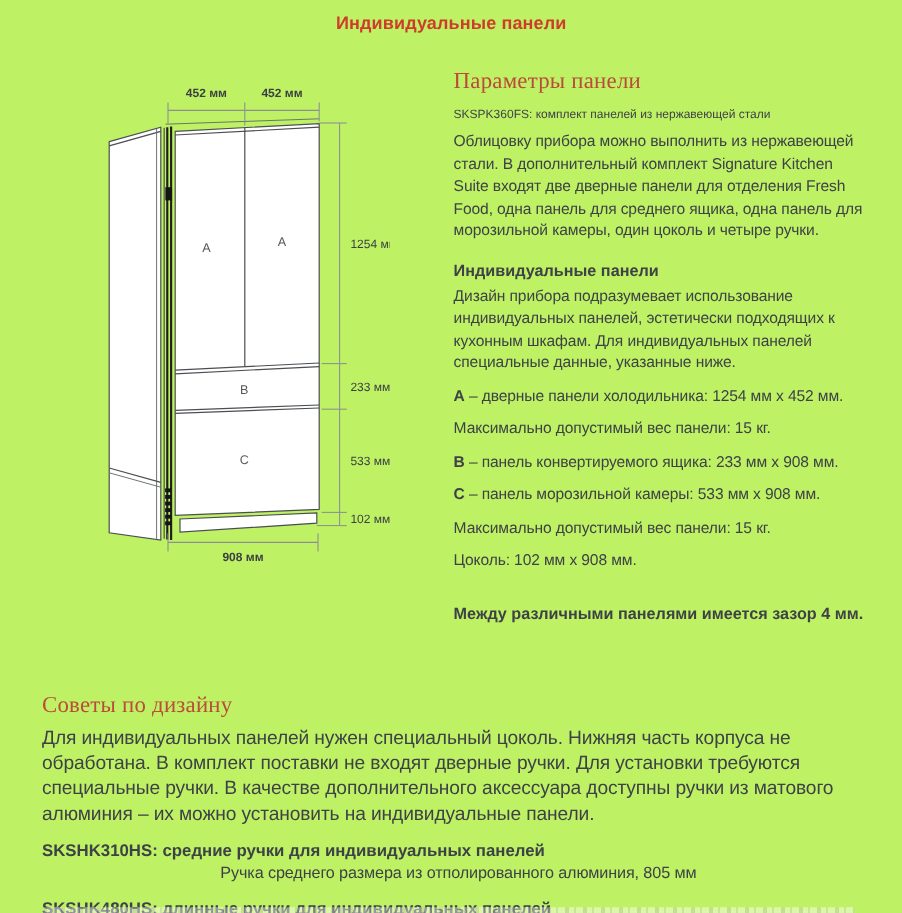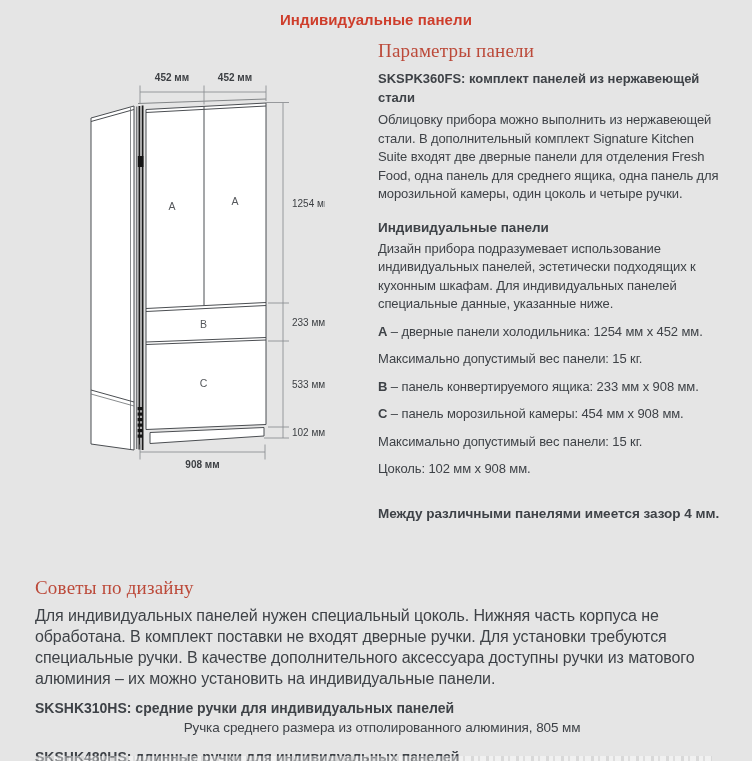--- a/index.html
+++ b/index.html
@@ -1,38 +1,38 @@
 <!DOCTYPE html>
 <html lang="ru"><head>
 <meta charset="utf-8">
 <style>
   html,body{margin:0;padding:0;}
   body{
     width:752px;height:761px;background:#ffffff;
     font-family:"Liberation Sans",sans-serif;color:#3e4247;
     -webkit-font-smoothing:antialiased;
   }
-  .page{position:relative;width:752px;height:761px;overflow:hidden;background:#e5e5e5;}
+  .page{position:relative;width:752px;height:761px;overflow:hidden;background:#bef264;}
 
   .page-title{
     position:absolute;top:11px;left:0;width:100%;text-align:center;
     font-size:15px;font-weight:700;color:#ce3d2b;letter-spacing:.1px;
   }
 
   .diagram{position:absolute;left:75px;top:55px;width:250px;height:425px;}
   .diagram text{font-family:"Liberation Sans",sans-serif;}
   .dim-label{font-size:10px;fill:#3c3f43;}
   .panel-letter{font-size:10.5px;fill:#55585c;}
 
-  .col-right{position:absolute;left:378px;top:40px;width:348px;}
+  .col-right{position:absolute;left:378px;top:57px;width:348px;}
   h2.serif{
     margin:0 0 7px;font-family:"Liberation Serif","DejaVu Serif",serif;
     font-weight:400;font-size:19px;color:#bc4a3a;letter-spacing:.2px;
   }
-  .lead{margin:0 0 4px;font-size:13px;font-weight:700;line-height:19px;}
+  .lead{margin:0 0 4px;font-size:10px;font-weight:400;line-height:19px;}
   .body{margin:0;font-size:13px;line-height:18.5px;letter-spacing:-0.1px;}
   .col-right h3{margin:14px 0 3px;font-size:13.5px;font-weight:700;line-height:19px;color:#3e4247;}
   .specs{margin-top:9px;}
   .spec{margin:0 0 9px;font-size:13px;line-height:18.5px;letter-spacing:-0.1px;}
   .gap-note{margin:25px 0 0;font-size:13.5px;font-weight:700;line-height:19px;}
 
   .tips{position:absolute;left:35px;top:577px;width:694px;}
   .tips h2.serif{margin:0 0 6px;}
   .tips-body{font-size:16px;line-height:21px;letter-spacing:-0.1px;}
   .handles{margin-top:2px;}
@@ -123,21 +123,21 @@
     <h2 class="serif">Параметры панели</h2>
     <p class="lead">SKSPK360FS: комплект панелей из нержавеющей стали</p>
     <p class="body">Облицовку прибора можно выполнить из нержавеющей стали. В дополнительный комплект Signature Kitchen Suite входят две дверные панели для отделения Fresh Food, одна панель для среднего ящика, одна панель для морозильной камеры, один цоколь и четыре ручки.</p>
     <h3>Индивидуальные панели</h3>
     <p class="body">Дизайн прибора подразумевает использование индивидуальных панелей, эстетически подходящих к кухонным шкафам. Для индивидуальных панелей специальные данные, указанные ниже.</p>
 
     <div class="specs">
       <p class="spec"><strong>A</strong><span> – дверные панели холодильника: 1254 мм x 452 мм.</span></p>
       <p class="spec"><strong></strong><span>Максимально допустимый вес панели: 15 кг.</span></p>
       <p class="spec"><strong>B</strong><span> – панель конвертируемого ящика: 233 мм x 908 мм.</span></p>
-      <p class="spec"><strong>C</strong><span> – панель морозильной камеры: 454 мм x 908 мм.</span></p>
+      <p class="spec"><strong>C</strong><span> – панель морозильной камеры: 533 мм x 908 мм.</span></p>
       <p class="spec"><strong></strong><span>Максимально допустимый вес панели: 15 кг.</span></p>
       <p class="spec"><strong></strong><span>Цоколь: 102 мм x 908 мм.</span></p>
     </div>
 
     <p class="gap-note">Между различными панелями имеется зазор 4 мм.</p>
   </div>
 
   <div class="tips">
     <h2 class="serif">Советы по дизайну</h2>
     <p class="body tips-body">Для индивидуальных панелей нужен специальный цоколь. Нижняя часть корпуса не обработана. В комплект поставки не входят дверные ручки. Для установки требуются специальные ручки. В качестве дополнительного аксессуара доступны ручки из матового алюминия – их можно установить на индивидуальные панели.</p>

